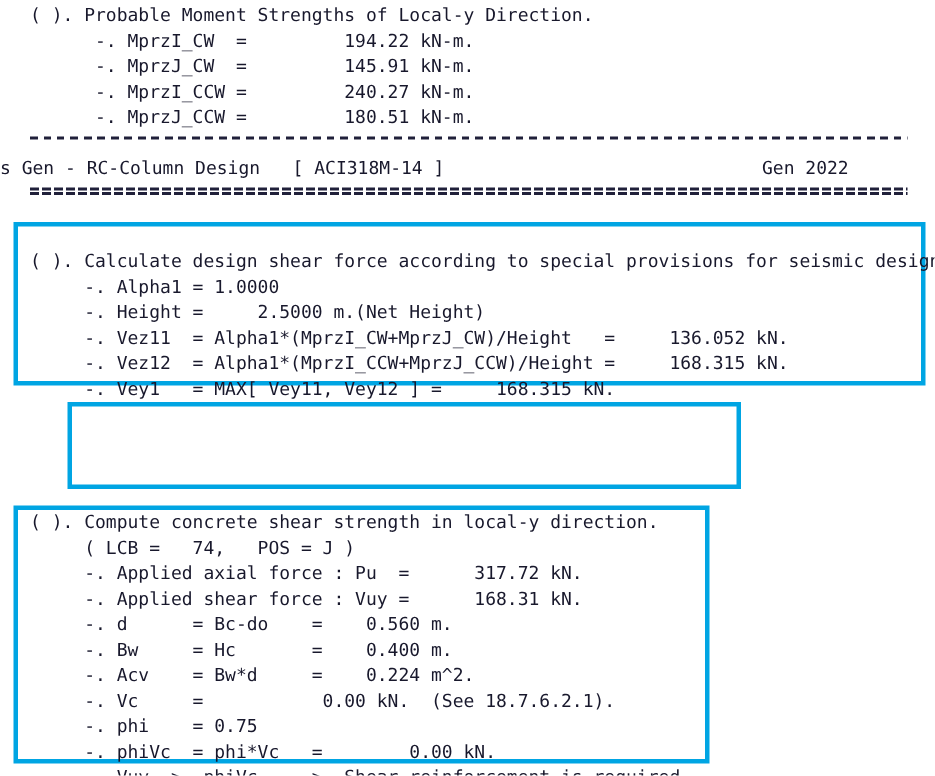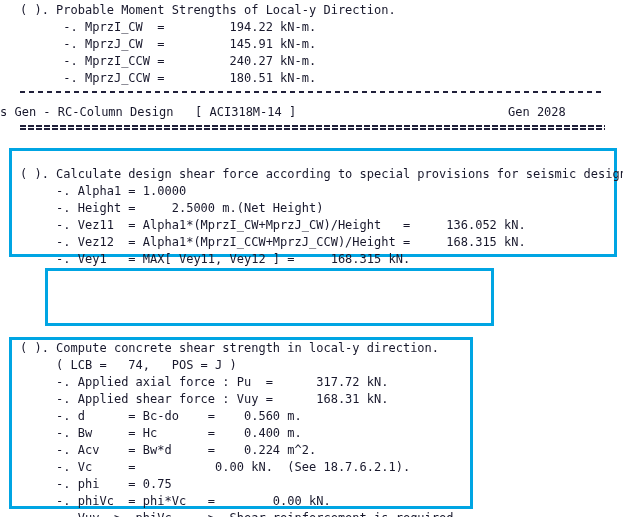--- a/index.html
+++ b/index.html
@@ -120,21 +120,21 @@
   <pre class="block top-block">( ). Probable Moment Strengths of Local-y Direction.
       -. MprzI_CW  =         194.22 kN-m.
       -. MprzJ_CW  =         145.91 kN-m.
       -. MprzI_CCW =         240.27 kN-m.
       -. MprzJ_CCW =         180.51 kN-m.</pre>
 
   <div class="sep-dashed"></div>
 
   <div class="title-row">
     <pre class="block title-left">s Gen - RC-Column Design   [ ACI318M-14 ]</pre>
-    <pre class="block title-right">Gen 2028</pre>
+    <pre class="block title-right">Gen 2022</pre>
   </div>
 
   <div class="sep-double"></div>
 
   <div class="hl-box" id="box-seismic"></div>
   <pre class="block box-text" id="seismic-text">( ). Calculate design shear force according to special provisions for seismic design.
      -. Alpha1 = 1.0000
      -. Height =     2.5000 m.(Net Height)
      -. Vez11  = Alpha1*(MprzI_CW+MprzJ_CW)/Height   =     136.052 kN.
      -. Vez12  = Alpha1*(MprzI_CCW+MprzJ_CCW)/Height =     168.315 kN.

